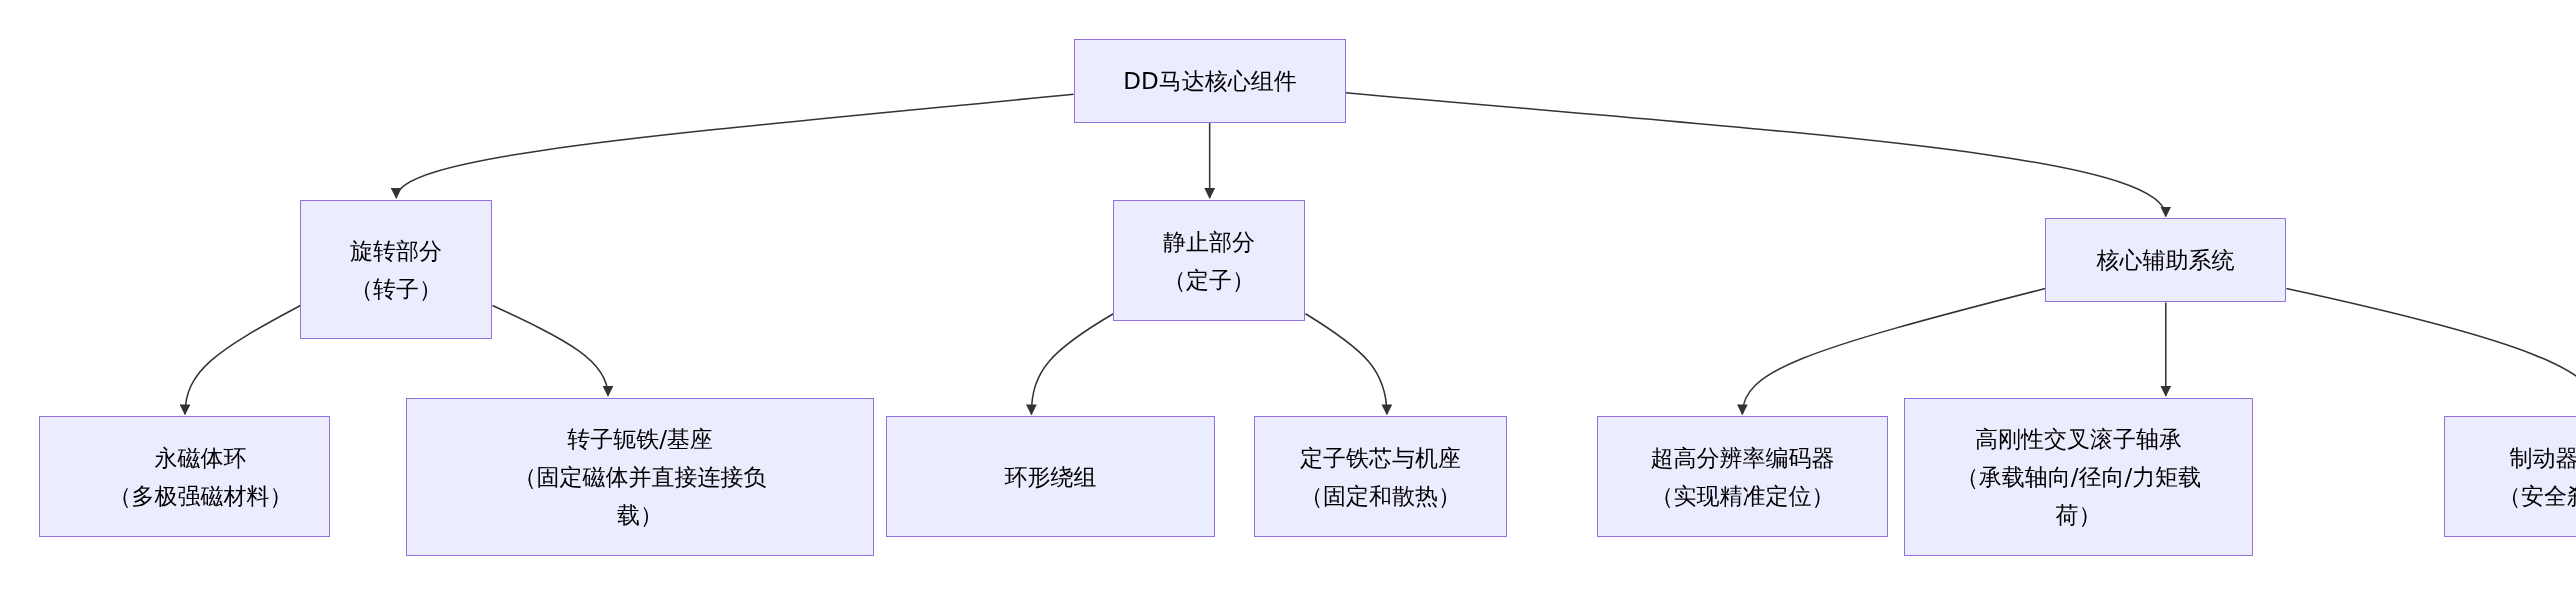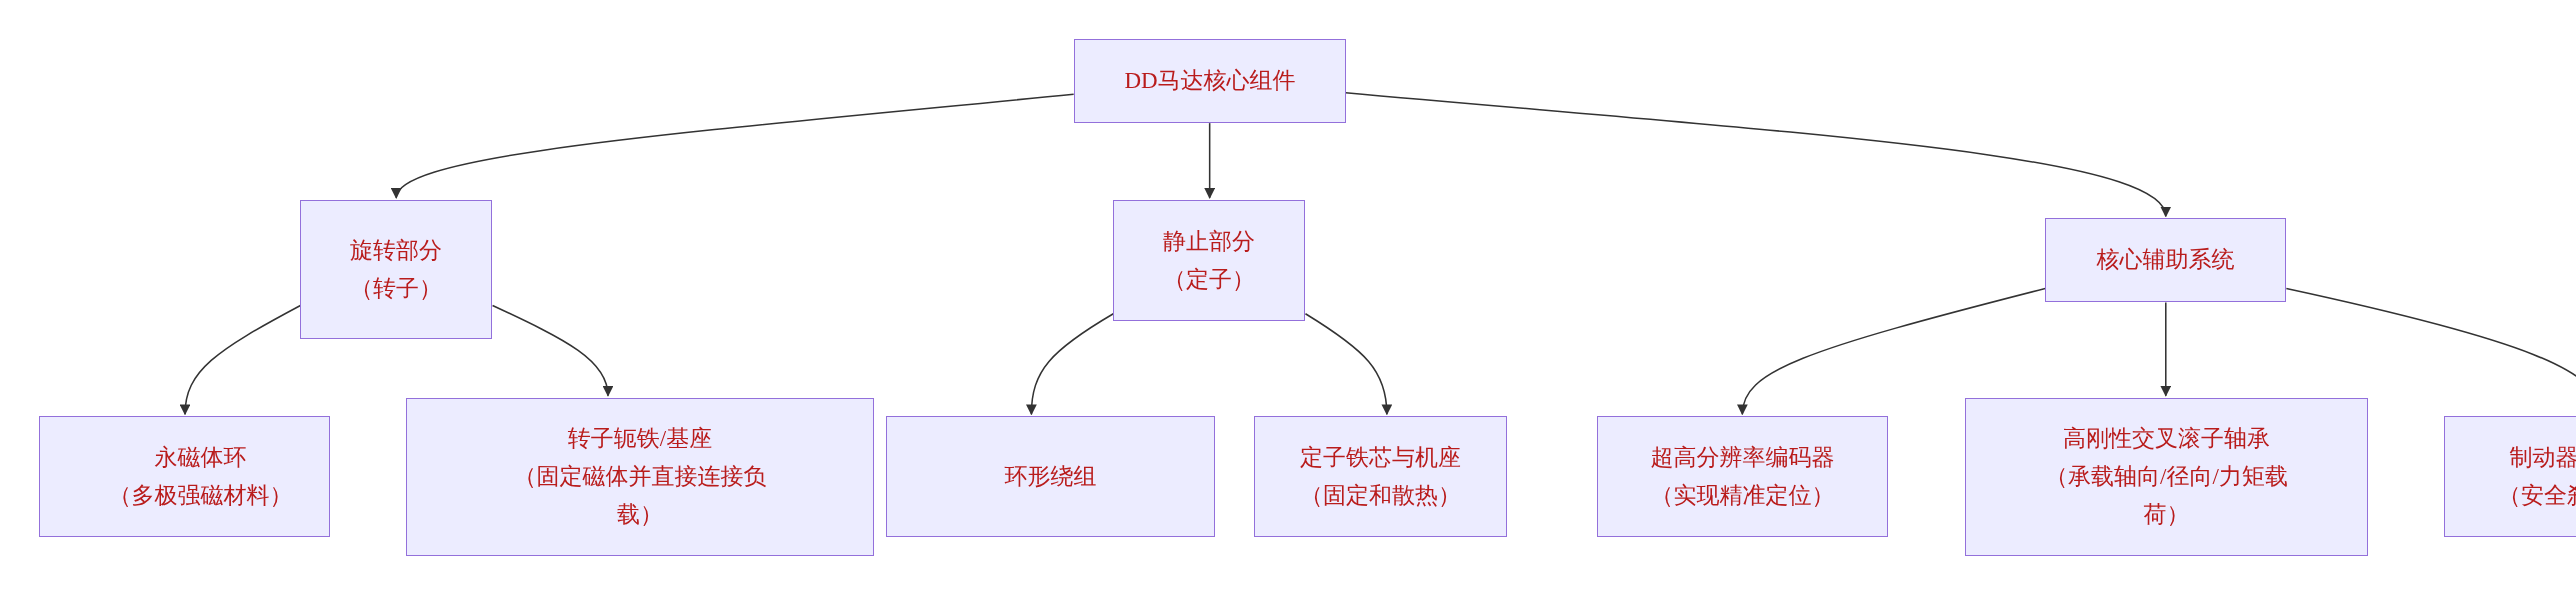--- a/index.html
+++ b/index.html
@@ -1,21 +1,21 @@
 <!DOCTYPE html>
 <html style="font-size:8.2px"><head>
 <meta charset="utf-8">
 <style>
   html, body { margin: 0; padding: 0; background: #ffffff; }
   body { width: 2799px; height: 595px; position: relative; overflow: hidden;
          font-family: "DejaVu Sans", "Liberation Sans", sans-serif; }
   #edges { position: absolute; left: 0; top: 0; width: 2799px; height: 595px; }
   .node { position: absolute; box-sizing: border-box; background: #ECECFF;
           border: 1.5px solid #9370DB; display: flex; align-items: center; justify-content: center;
-          text-align: center; color: #b91c1c; font-size: 23px; line-height: 38px; font-family: Liberation Serif, serif; }
+          text-align: center; color: #000000; font-size: 23px; line-height: 38px; }
   .node .label { display: block; padding: 0 20.6px; }
   .node .line { display: block; }
 </style>
 </head>
 <body>
 
 <svg id="edges" xmlns="http://www.w3.org/2000/svg" viewBox="0 0 5433 1155" width="2799" height="595">
   <defs>
     <marker id="arrow" viewBox="0 0 10 10" refX="9" refY="5" markerWidth="7" markerHeight="7" orient="auto" markerUnits="strokeWidth">
       <path d="M0,0 L10,5 L0,10 z" fill="#333333"></path>
@@ -87,21 +87,21 @@
   </span>
 </div>
 
 <div class="node" style="left:1597px; top:416px; width:291px; height:121px;">
   <span class="label">
     <span class="line">超高分辨率编码器</span>
     <span class="line">（实现精准定位）</span>
   </span>
 </div>
 
-<div class="node" style="left:1965px; top:398px; width:403px; height:158px;">
+<div class="node" style="left:1904px; top:398px; width:349px; height:158px;">
   <span class="label">
     <span class="line">高刚性交叉滚子轴承</span>
     <span class="line">（承载轴向/径向/力矩载</span>
     <span class="line">荷）</span>
   </span>
 </div>
 
 <div class="node" style="left:2444px; top:416px; width:315px; height:121px;">
   <span class="label">
     <span class="line">制动器与连接部件</span>

